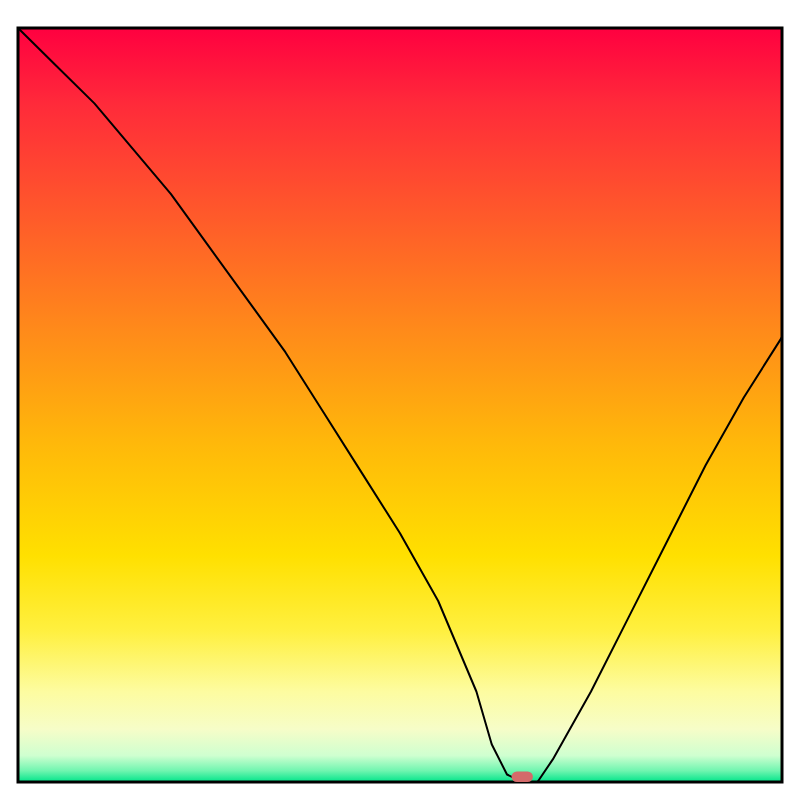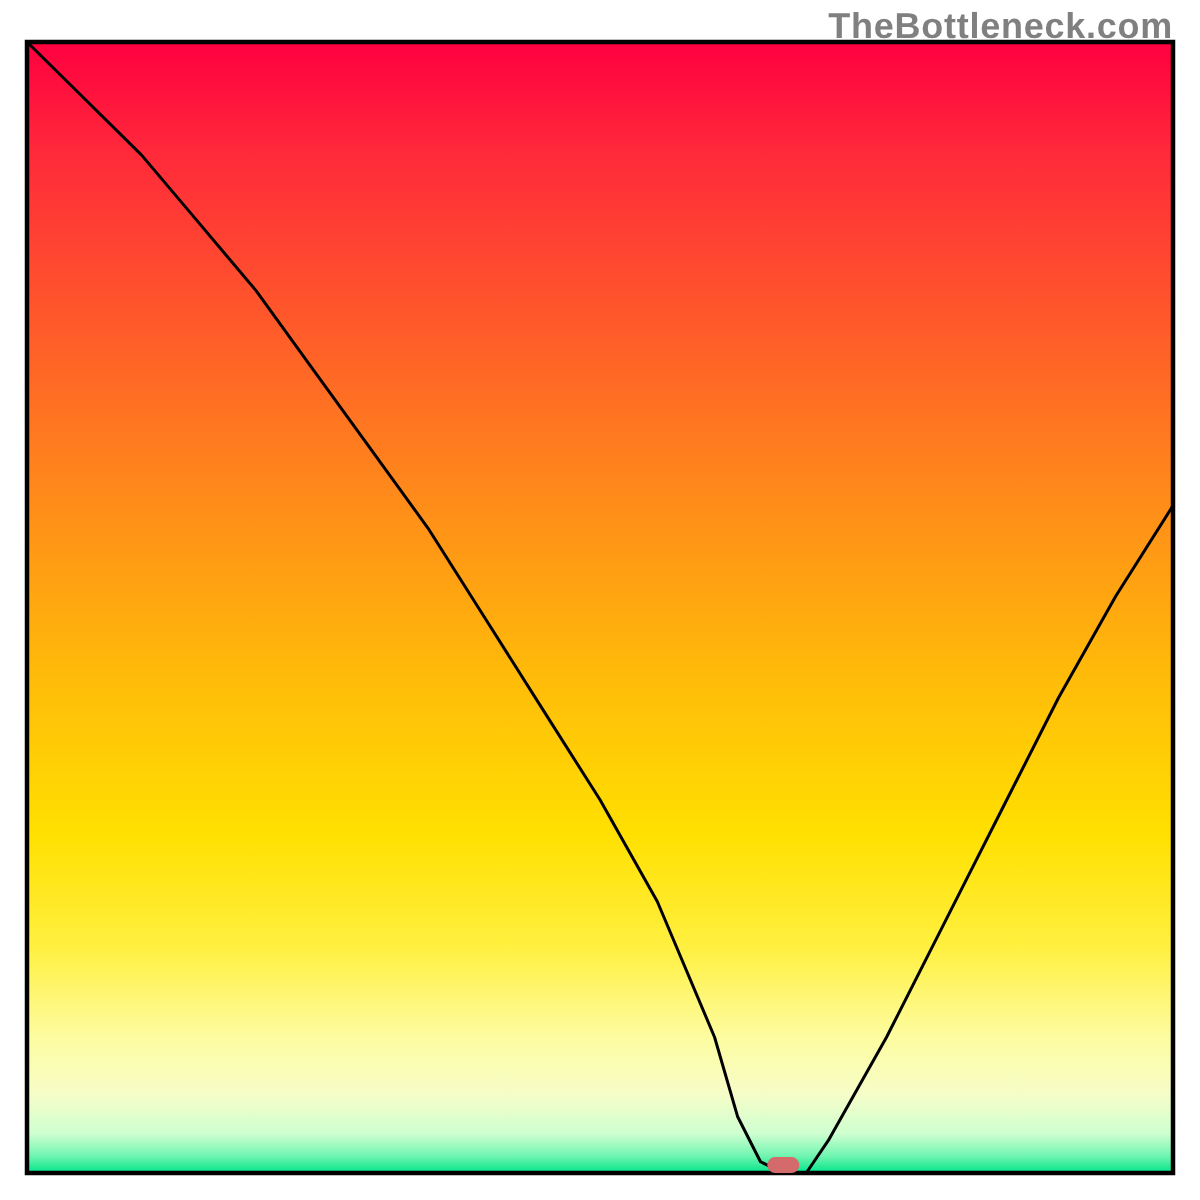--- a/index.html
+++ b/index.html
@@ -51,14 +51,13 @@
     </defs>
 
     <rect id="plot-bg" fill="url(#bg-grad)" x="18" y="28" width="764" height="754"></rect>
 
     <rect id="plot-frame" fill="none" x="18" y="28" width="764" height="754" stroke="#000000" stroke-width="3"></rect>
 
     <path id="curve" fill="none" d="M18.0 28.0 L56.2 65.7 L94.4 103.4 L132.6 148.6 L170.8 193.9 L209.0 246.7 L247.2 299.4 L285.4 352.2 L323.6 412.5 L361.8 472.9 L400.0 533.2 L438.2 601.0 L476.4 691.5 L491.7 744.3 L507.0 774.5 L522.2 782.0 L537.5 782.0 L552.8 759.4 L591.0 691.5 L629.2 616.1 L667.4 540.7 L705.6 465.3 L743.8 397.5 L782.0 337.1" stroke="#000000" stroke-width="2" stroke-linejoin="round" stroke-linecap="round"></path>
 
     <rect id="marker" rx="5.3" ry="5.3" x="511.5" y="771.4" width="21.4" height="10.6" fill="#d46a6a"></rect>
   </svg>
-  <div class="watermark">TheBottleneck.com</div>
 </div>
 
 </body></html>

